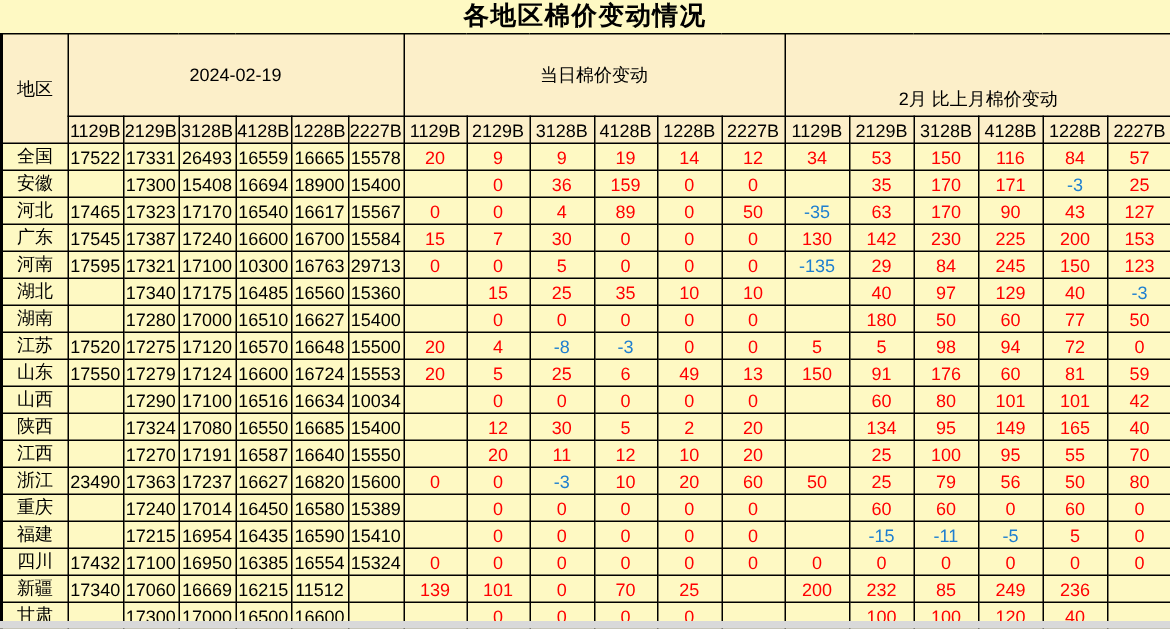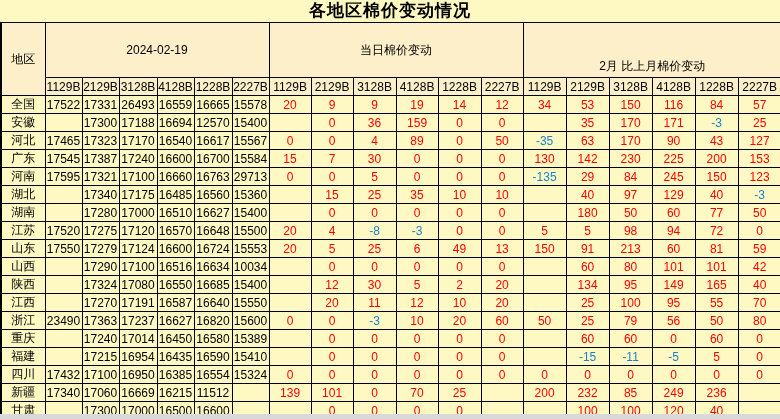--- a/index.html
+++ b/index.html
@@ -122,23 +122,23 @@
           <td class="pos">53</td>
           <td class="pos">150</td>
           <td class="pos">116</td>
           <td class="pos">84</td>
           <td class="pos">57</td>
         </tr>
         <tr>
           <td class="region">安徽</td>
           <td></td>
           <td>17300</td>
-          <td>17188</td>
+          <td>15408</td>
           <td>16694</td>
-          <td>12570</td>
+          <td>18900</td>
           <td>15400</td>
           <td></td>
           <td class="pos">0</td>
           <td class="pos">36</td>
           <td class="pos">159</td>
           <td class="pos">0</td>
           <td class="pos">0</td>
           <td></td>
           <td class="pos">35</td>
           <td class="pos">170</td>
@@ -186,21 +186,21 @@
           <td class="pos">230</td>
           <td class="pos">225</td>
           <td class="pos">200</td>
           <td class="pos">153</td>
         </tr>
         <tr>
           <td class="region">河南</td>
           <td>17595</td>
           <td>17321</td>
           <td>17100</td>
-          <td>16660</td>
+          <td>10300</td>
           <td>16763</td>
           <td>29713</td>
           <td class="pos">0</td>
           <td class="pos">0</td>
           <td class="pos">5</td>
           <td class="pos">0</td>
           <td class="pos">0</td>
           <td class="pos">0</td>
           <td class="neg">-135</td>
           <td class="pos">29</td>
@@ -281,21 +281,21 @@
           <td>16724</td>
           <td>15553</td>
           <td class="pos">20</td>
           <td class="pos">5</td>
           <td class="pos">25</td>
           <td class="pos">6</td>
           <td class="pos">49</td>
           <td class="pos">13</td>
           <td class="pos">150</td>
           <td class="pos">91</td>
-          <td class="pos">213</td>
+          <td class="pos">176</td>
           <td class="pos">60</td>
           <td class="pos">81</td>
           <td class="pos">59</td>
         </tr>
         <tr>
           <td class="region">山西</td>
           <td></td>
           <td>17290</td>
           <td>17100</td>
           <td>16516</td>

